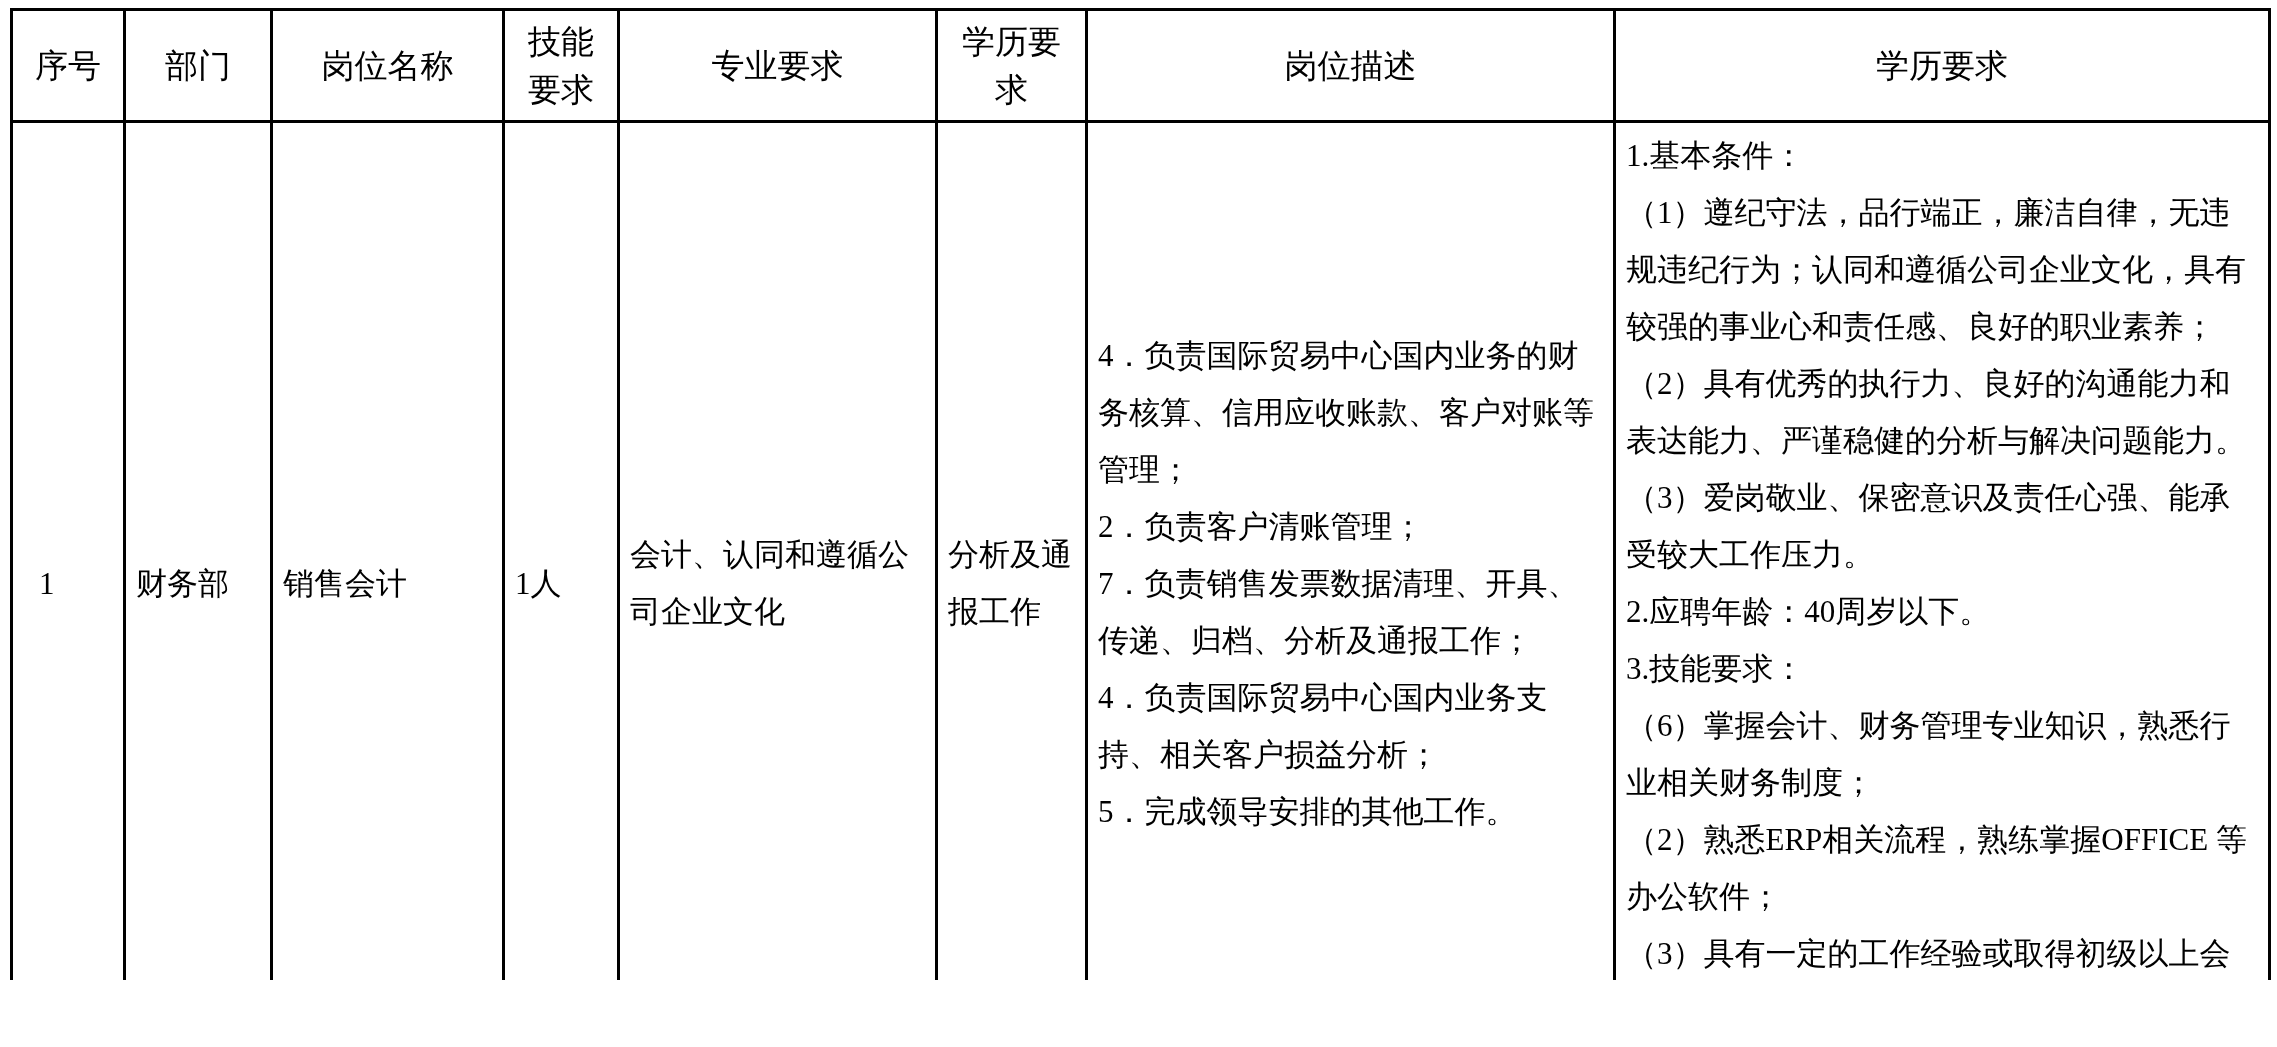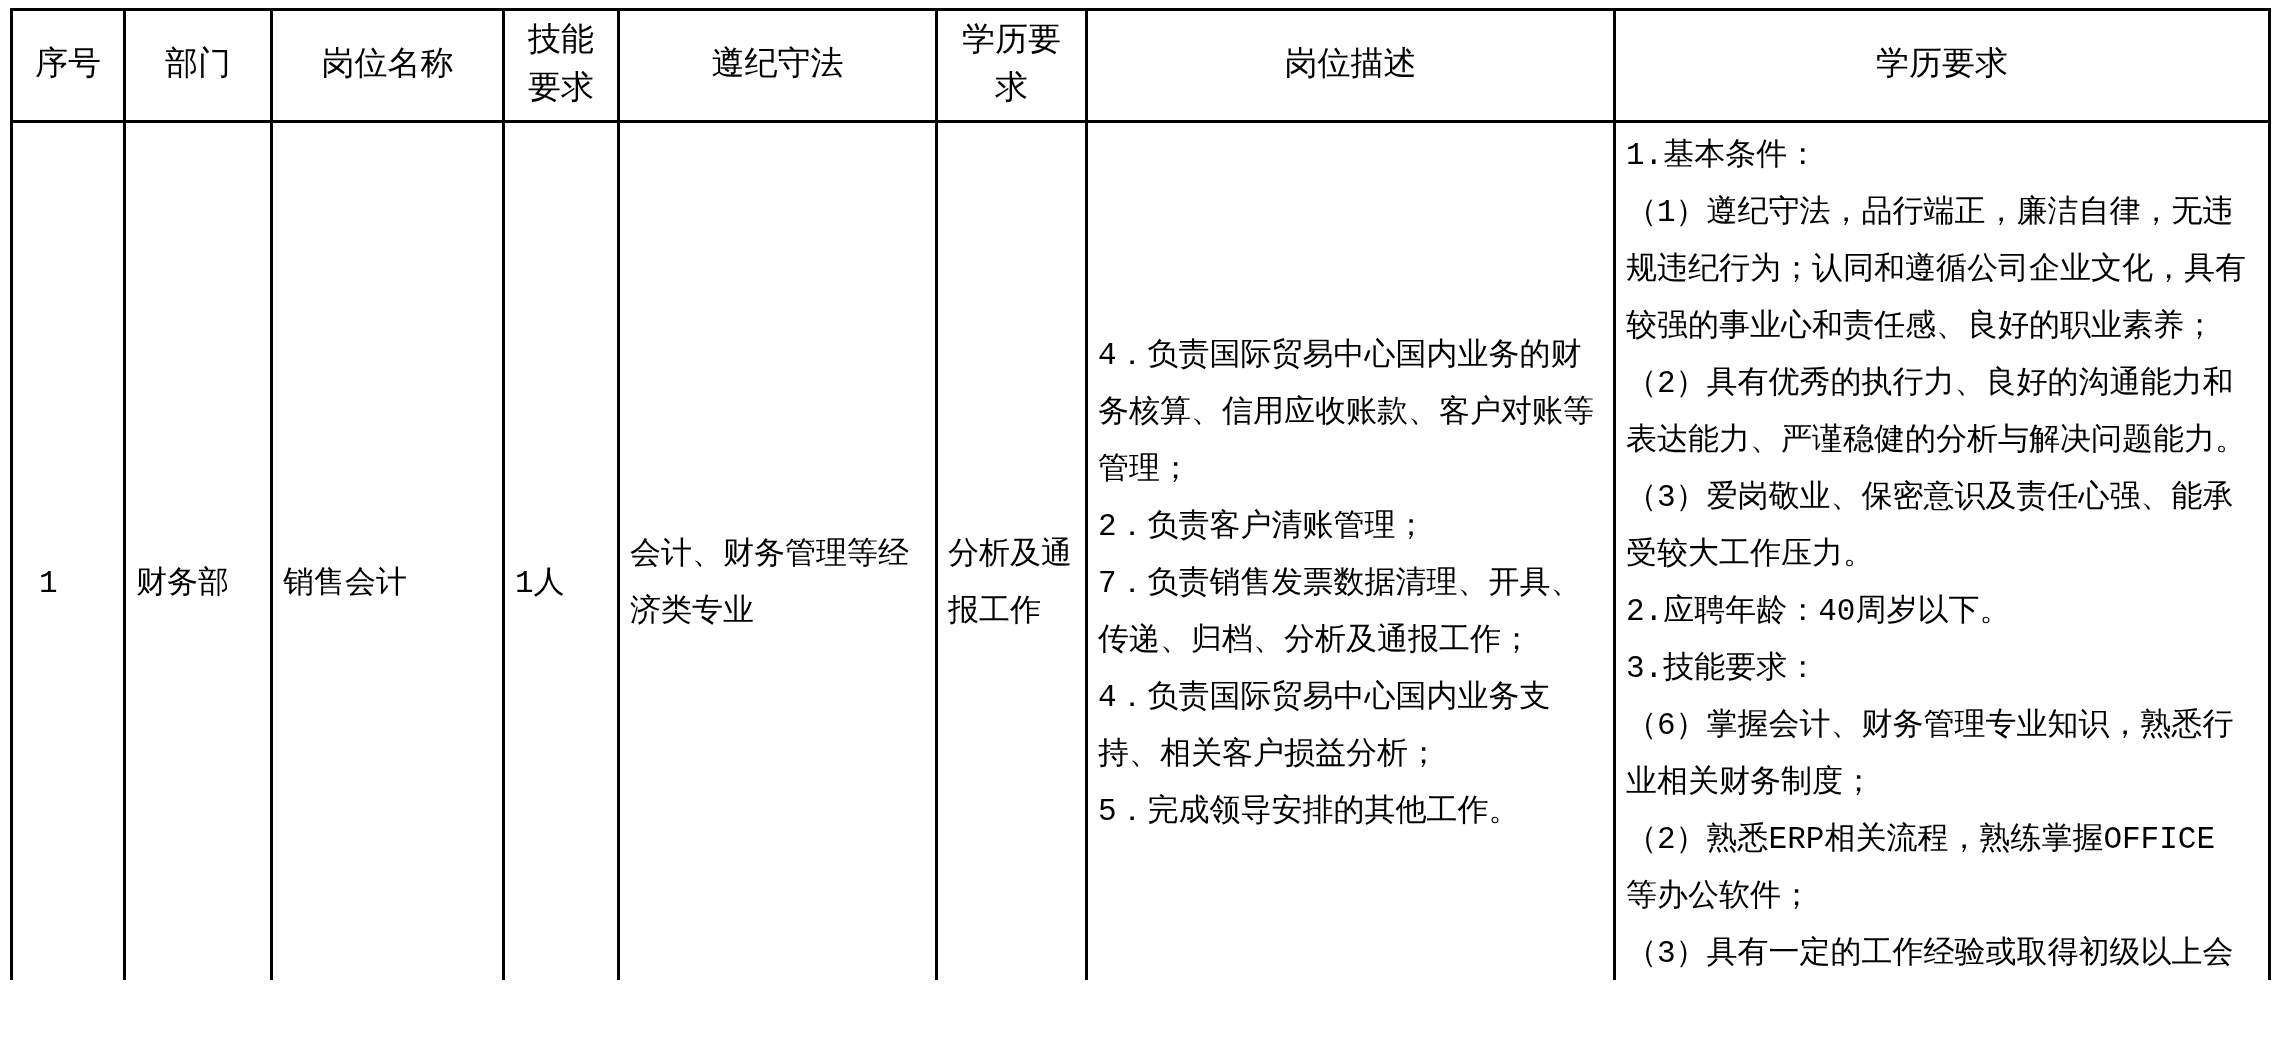--- a/index.html
+++ b/index.html
@@ -8,21 +8,20 @@
     background: #ffffff;
     font-family: "Liberation Serif", "DejaVu Serif", serif;
     color: #000000;
   }
   .sheet {
     position: relative;
     width: 2277px;
     height: 980px;
     background: #ffffff;
     overflow: hidden;
-    font-family: Liberation Mono, monospace;
   }
   table.recruit {
     position: absolute;
     left: 10px;
     top: 8px;
     width: 2258px;
     height: 1032px;
     border-collapse: collapse;
     table-layout: fixed;
     background: #ffffff;
@@ -74,33 +73,33 @@
       <col style="width:150px">
       <col style="width:528px">
       <col style="width:655px">
     </colgroup>
     <thead>
       <tr>
         <th class="hcell">序号</th>
         <th class="hcell">部门</th>
         <th class="hcell">岗位名称</th>
         <th class="hcell">技能要求</th>
-        <th class="hcell">遵纪守法</th>
+        <th class="hcell">专业要求</th>
         <th class="hcell">学历要求</th>
         <th class="hcell">岗位描述</th>
         <th class="hcell">学历要求</th>
       </tr>
     </thead>
     <tbody>
       <tr>
         <td class="bcell cell-seq">1</td>
         <td class="bcell">财务部</td>
         <td class="bcell">销售会计</td>
         <td class="bcell">1人</td>
-        <td class="bcell">会计、财务管理等经济类专业</td>
+        <td class="bcell">会计、认同和遵循公司企业文化</td>
         <td class="bcell">分析及通报工作</td>
         <td class="bcell cell-desc">
             <p>4．负责国际贸易中心国内业务的财务核算、信用应收账款、客户对账等管理；</p>
             <p>2．负责客户清账管理；</p>
             <p>7．负责销售发票数据清理、开具、传递、归档、分析及通报工作；</p>
             <p>4．负责国际贸易中心国内业务支持、相关客户损益分析；</p>
             <p>5．完成领导安排的其他工作。</p>
           </td>
         <td class="bcell cell-qual">
             <p>1.基本条件：</p>

